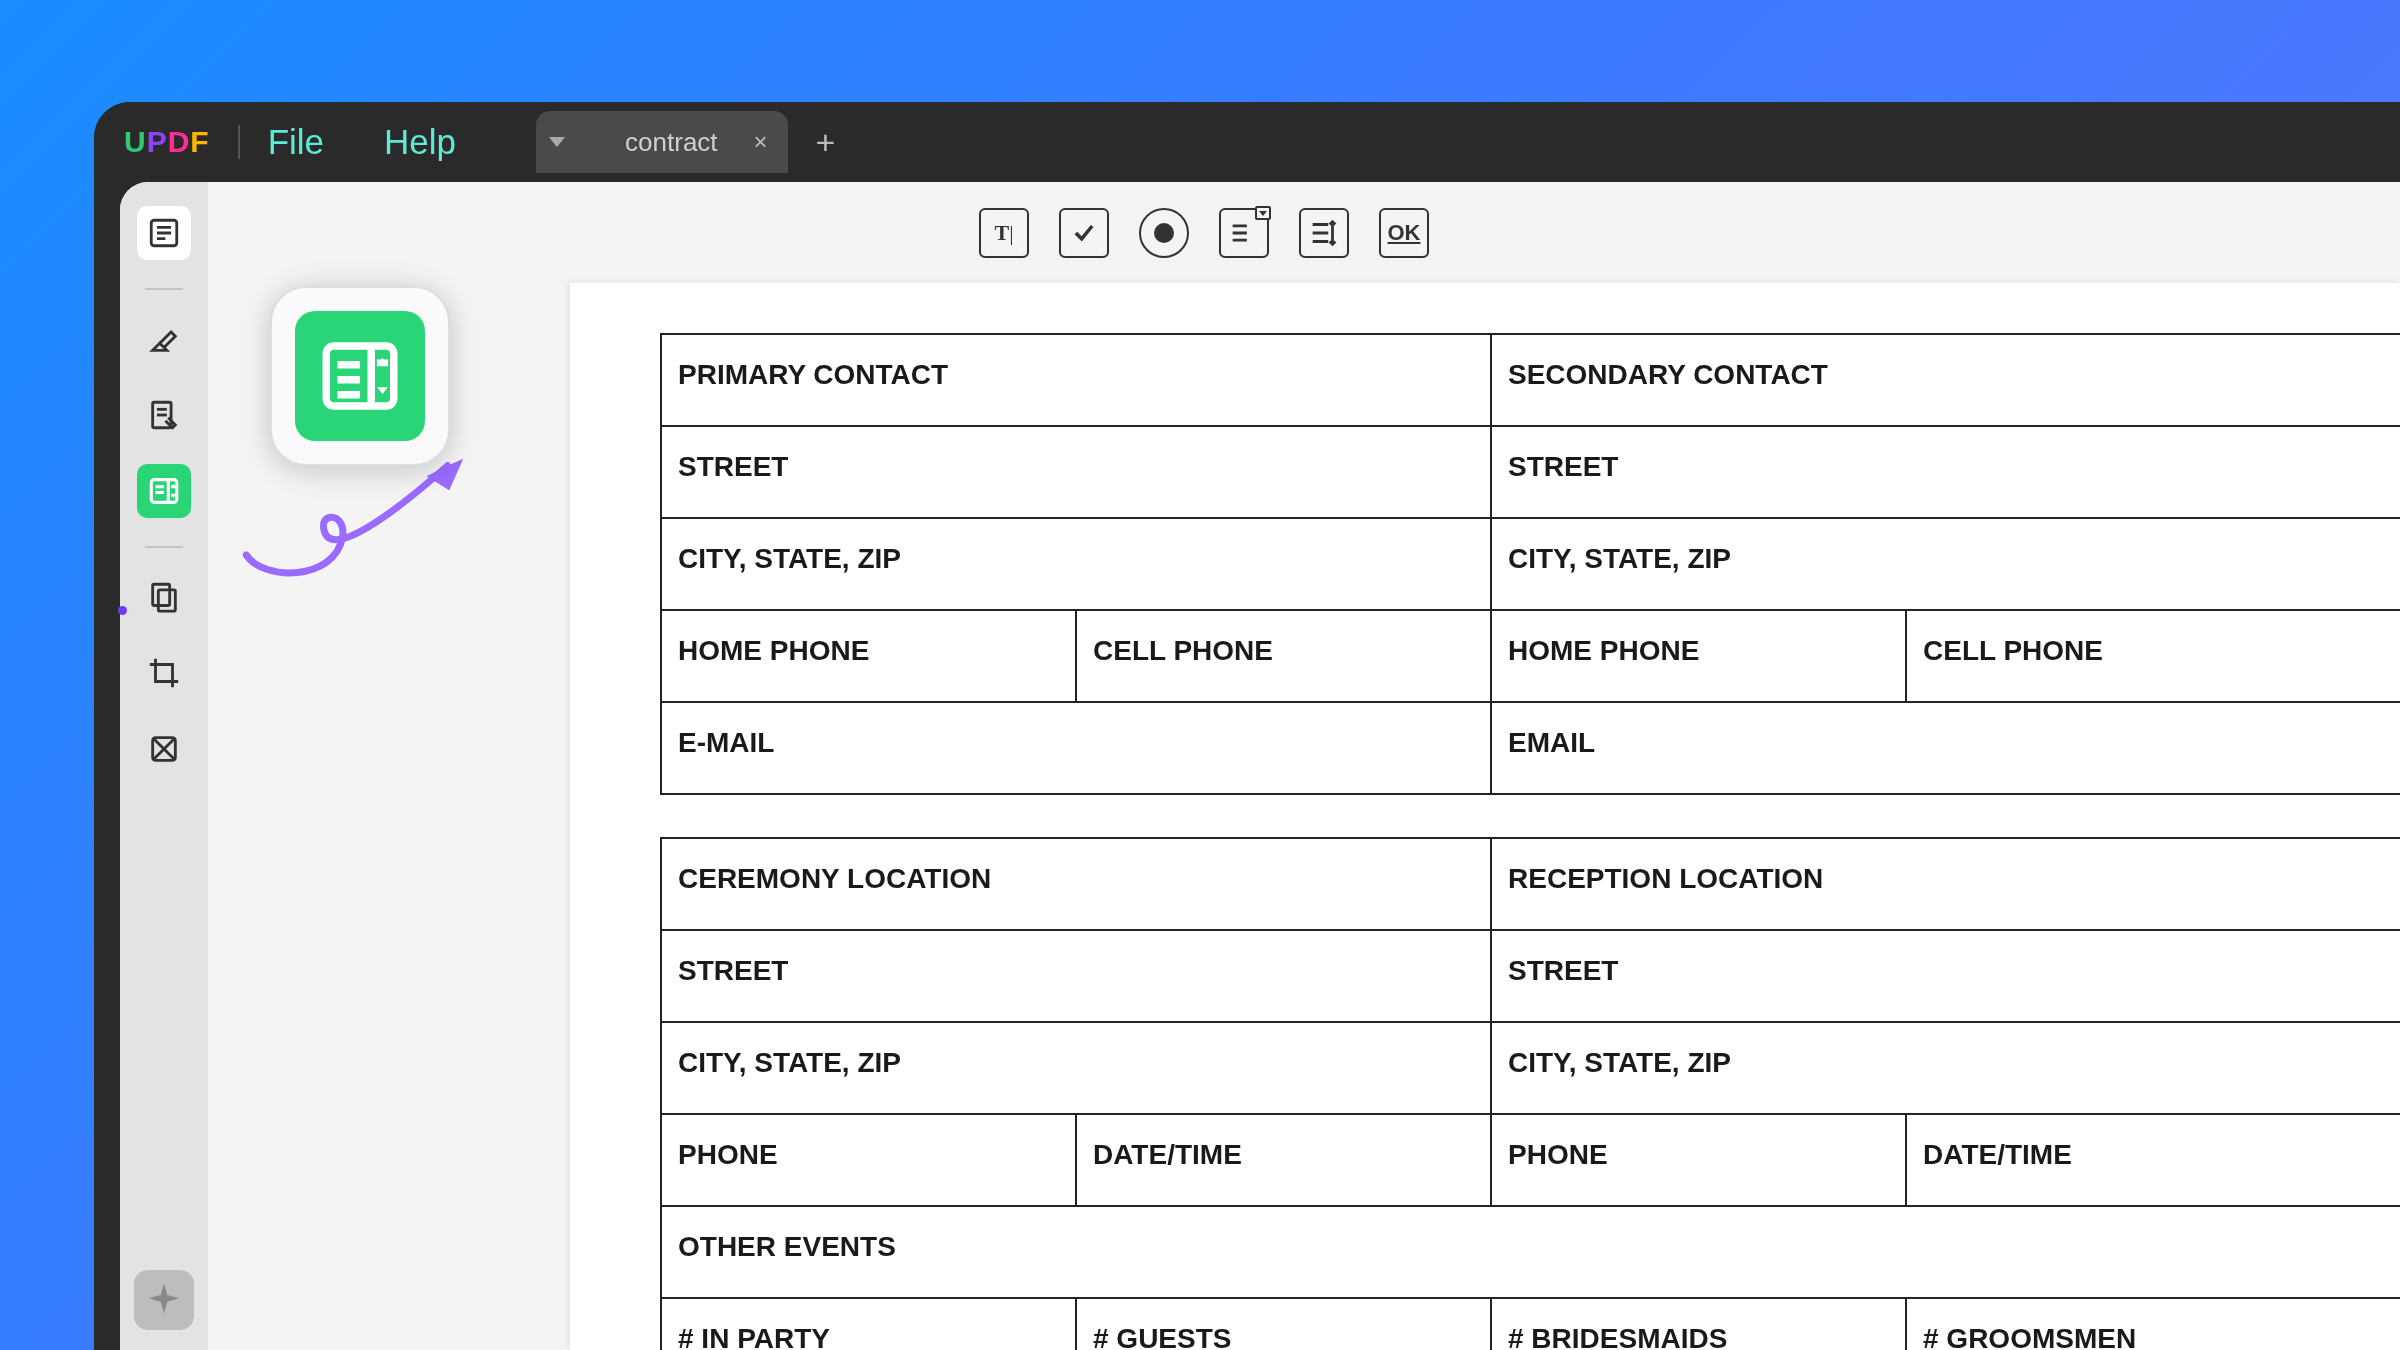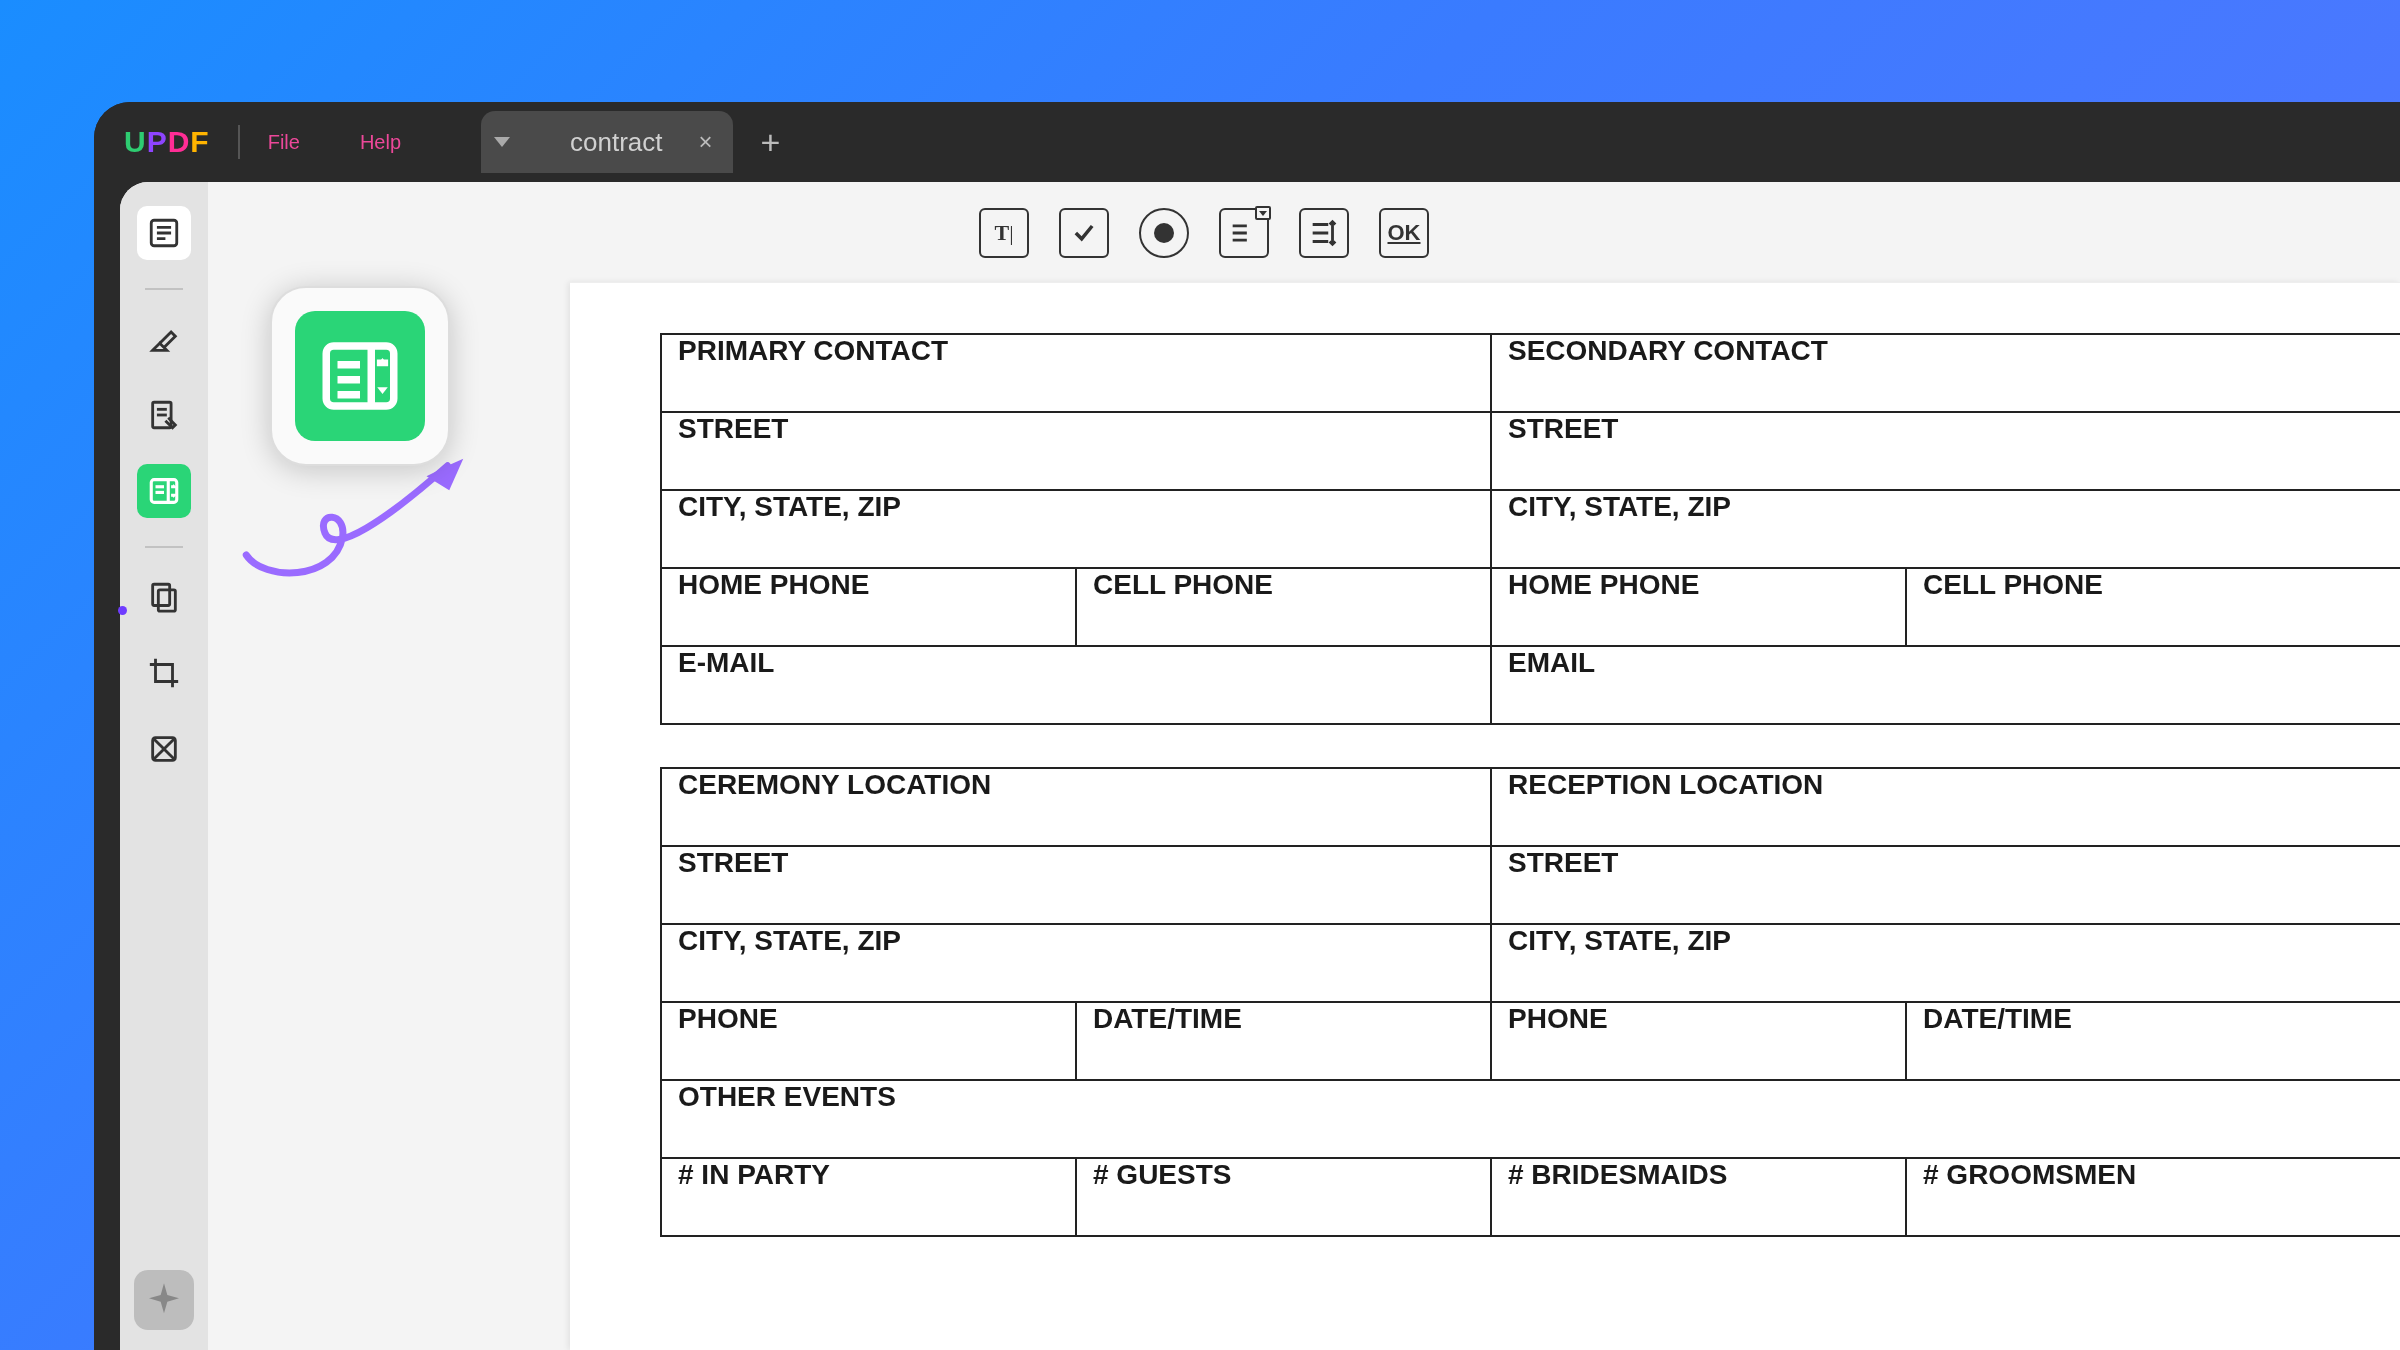--- a/index.html
+++ b/index.html
@@ -33,21 +33,21 @@
     letter-spacing: 1px;
   }
   .logo .c1{color:#2ecc71;}
   .logo .c2{color:#8e44ff;}
   .logo .c3{color:#ff2d95;}
   .logo .c4{color:#ffb400;}
   .v-sep {
     width: 2px; height: 34px; background:#555; margin: 0 28px;
   }
   .menu-item {
-    color:#ec4899; font-size:20px; margin-right: 60px; cursor:pointer;
+    color:#5eead4; font-size:35px; margin-right: 60px; cursor:pointer;
   }
   .tab {
     margin-left: 20px;
     position: relative;
     background:#4a4a4a;
     height: 62px;
     border-radius: 14px 14px 0 0;
     display:flex; align-items:center;
     padding: 0 70px 0 13px;
     color:#d0d0d0;
@@ -140,21 +140,21 @@
   .doc-inner { padding: 50px 0 0 90px; }
   .section-title {
     font-size:40px; font-weight:900; color:#1a1a1a; margin-bottom:14px; letter-spacing:0.5px;
   }
   table.form {
     border-collapse:collapse; width: 2200px; table-layout:fixed;
     margin-bottom: 42px;
   }
   table.form td {
     border:2px solid #222;
-    padding:0 16px 34px 16px;
+    padding:24px 16px 34px 16px;
     font-size:28px; font-weight:800; color:#1a1a1a;
     vertical-align:top;
     height:78px;
   }
   table.form2 td { height:78px; }
 
 </style>
 </head>
 <body>
 

